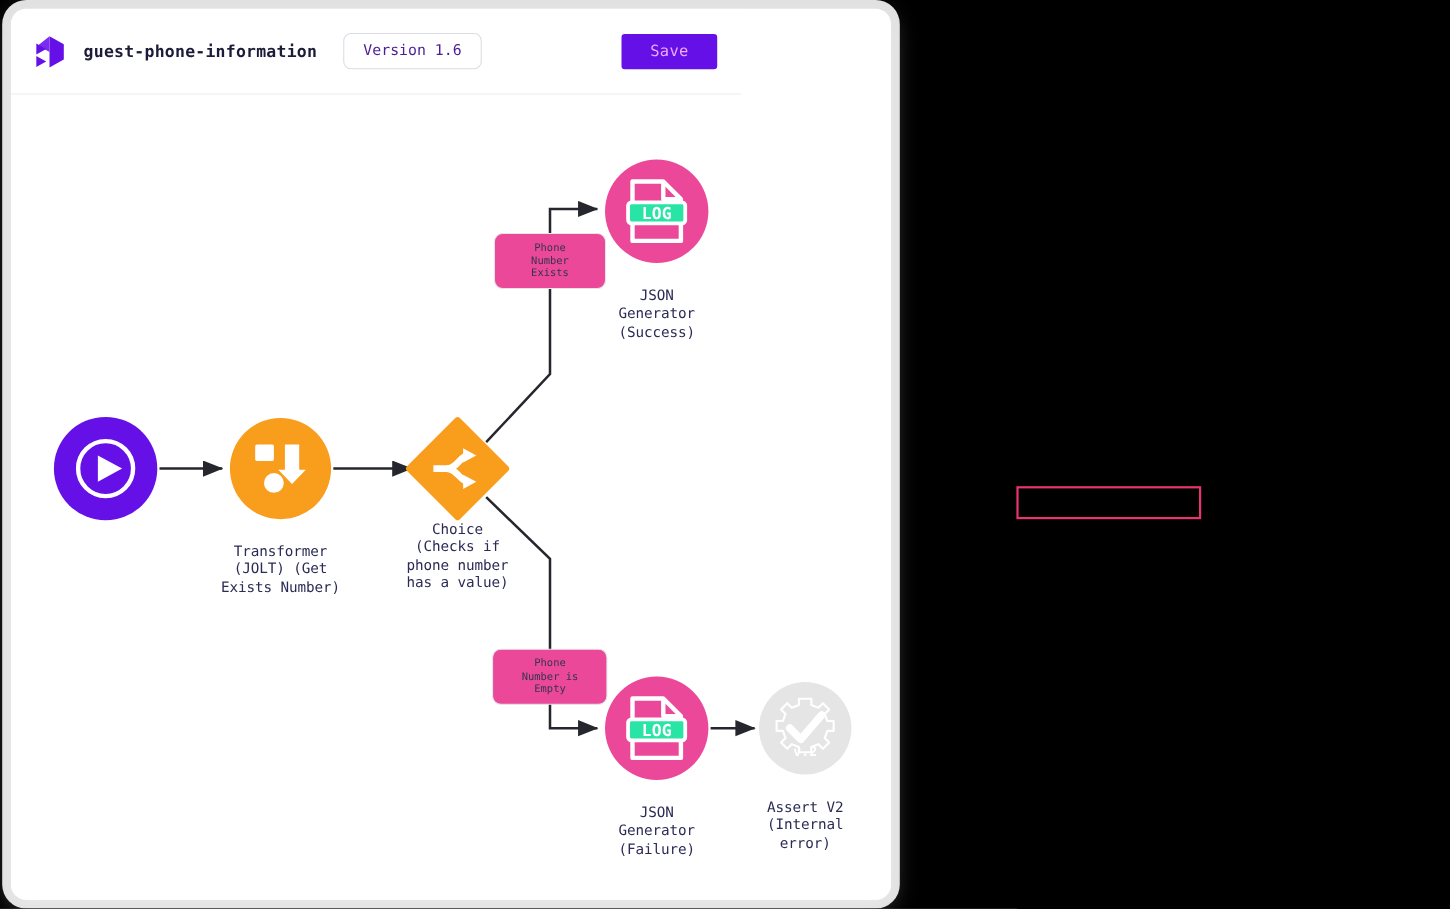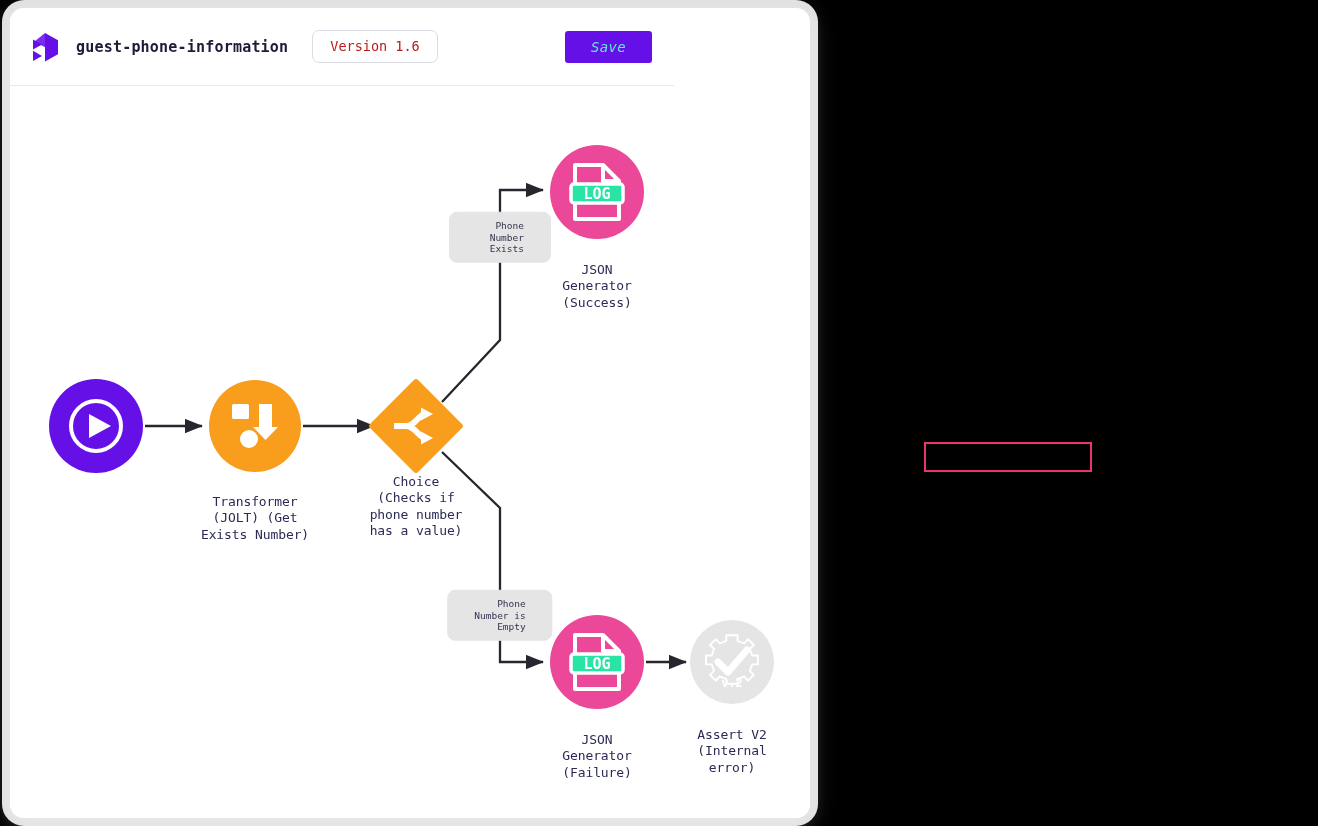--- a/index.html
+++ b/index.html
@@ -58,38 +58,37 @@
     color: #1c1c38;
     letter-spacing: 0.2px;
     white-space: nowrap;
   }
   .version-badge {
     margin-left: 24px;
     border: 1px solid #dcdce4;
     border-radius: 7px;
     padding: 9px 17px;
     font-size: 13.5px;
-    color: #b91c1c;
+    color: #4c1d95;
     background: #ffffff;
     white-space: nowrap;
     line-height: 1;
   }
   .save-button {
     margin-left: auto;
     background: #6610e8;
-    color: #5eead4;
+    color: #f0abfc;
     border: none;
     border-radius: 3px;
     padding: 0 26px;
     height: 32px;
     font-size: 14px;
     font-family: "DejaVu Sans Mono", "Liberation Mono", monospace;
     cursor: pointer;
     letter-spacing: 0.3px;
-    font-style: italic;
   }
 
   
   .canvas {
     position: absolute;
     left: 0;
     top: 78px;
     width: 800px;
     height: 732px;
     background: #ffffff;
@@ -143,28 +142,28 @@
     display: flex; align-items: center; justify-content: center;
     pointer-events: none;
   }
   .json-circle { width: 94px; height: 94px; background: #ec4899; }
   .assert-circle { width: 84px; height: 84px; background: #e5e5e5; }
 
   
   .edge-label {
     position: absolute;
     transform: translate(-50%, -50%);
-    background: #e5e5e5;
+    background: #ec4899;
     border: 1px solid #e4e4ea;
     border-radius: 8px;
     padding: 7px 26px;
     font-size: 9.5px;
     line-height: 11.5px;
     color: #34344f;
-    text-align: right;
+    text-align: center;
     white-space: pre;
     font-family: "DejaVu Sans Mono", "Liberation Mono", monospace;
     min-width: 48px;
   }
 
   
   .annotation-rect {
     position: absolute;
     border: 2px solid #e8356d;
     background: transparent;

